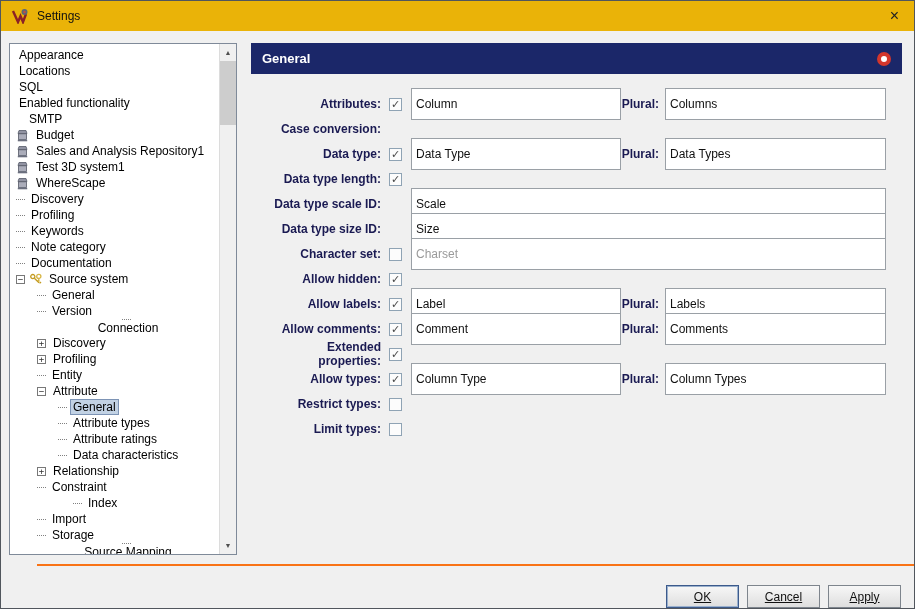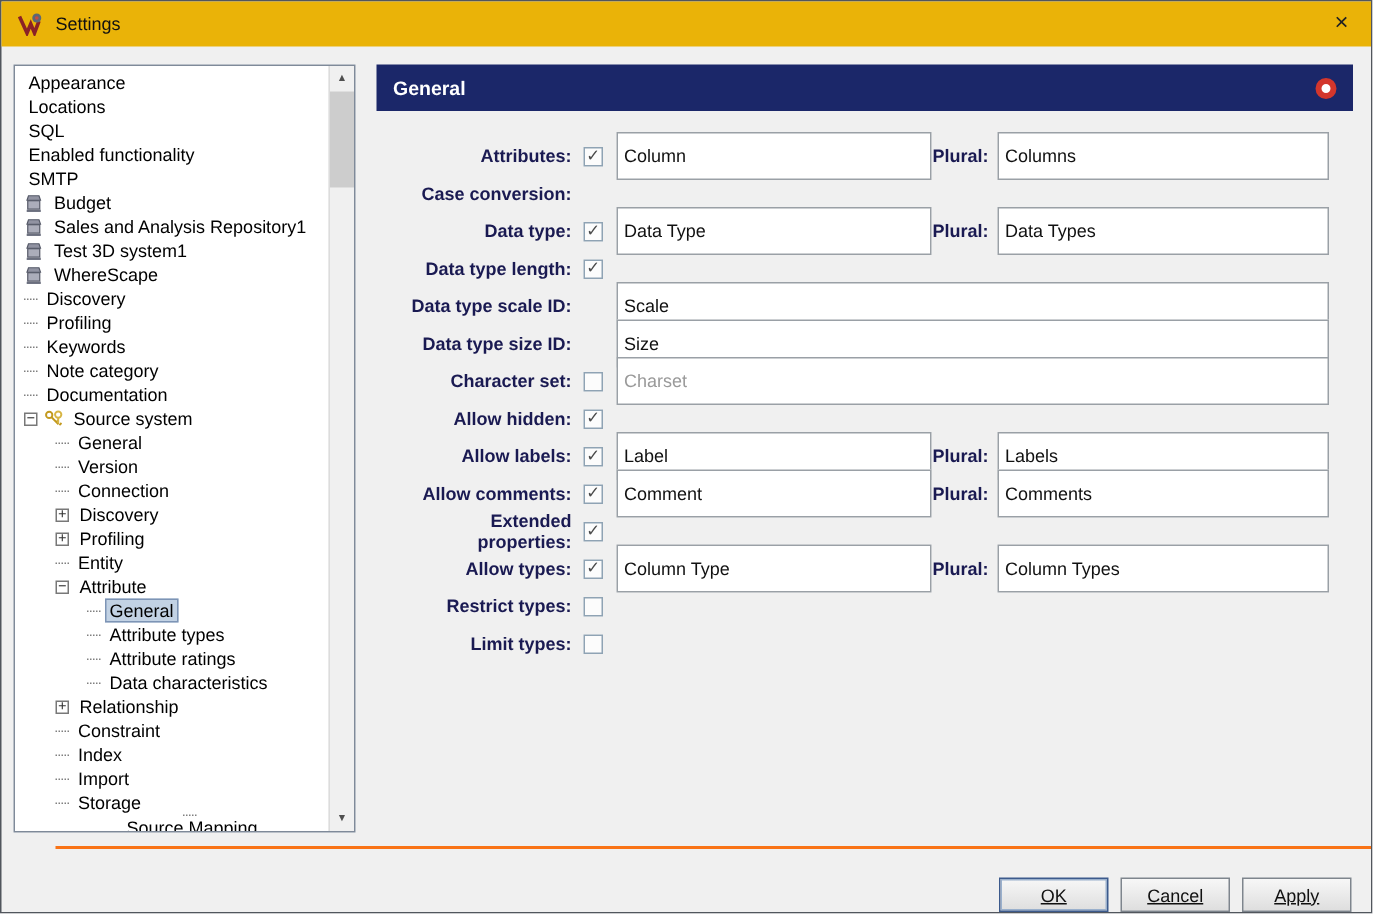--- a/index.html
+++ b/index.html
@@ -115,21 +115,21 @@
           </div>
           <div class="tree-row" style="padding-left: 6px;">
             <span class="tree-label">Locations</span>
           </div>
           <div class="tree-row" style="padding-left: 6px;">
             <span class="tree-label">SQL</span>
           </div>
           <div class="tree-row" style="padding-left: 6px;">
             <span class="tree-label">Enabled functionality</span>
           </div>
-          <div class="tree-row" style="padding-left: 6px;">
+          <div class="tree-row" style="padding-left: 16px;">
             <span class="tree-label">SMTP</span>
           </div>
           <div class="tree-row" style="padding-left: 6px;">
             <span class="tree-icon">
               <svg width="13" height="13" viewBox="0 0 13 13">
                 <path d="M3 1.5h7l1 3H2z" fill="#9193a2" stroke="#565a68" stroke-width="0.8"></path>
                 <rect x="2.5" y="4.8" width="8" height="5.6" fill="#abadba" stroke="#565a68" stroke-width="0.8"></rect>
                 <rect x="1.8" y="10.8" width="9.4" height="1.5" fill="#6b6f7e"></rect>
               </svg>
             </span>
@@ -198,21 +198,21 @@
             <span class="tree-label">Source system</span>
           </div>
           <div class="tree-row" style="padding-left: 27px;">
             <span class="dash"></span>
             <span class="tree-label">General</span>
           </div>
           <div class="tree-row" style="padding-left: 27px;">
             <span class="dash"></span>
             <span class="tree-label">Version</span>
           </div>
-          <div class="tree-row" style="padding-left: 27px;">
+          <div class="tree-row" style="padding-left: 27px; flex-direction: column;">
             <span class="dash"></span>
             <span class="tree-label">Connection</span>
           </div>
           <div class="tree-row" style="padding-left: 27px;">
             <span class="expander">+</span>
             <span class="tree-label">Discovery</span>
           </div>
           <div class="tree-row" style="padding-left: 27px;">
             <span class="expander">+</span>
             <span class="tree-label">Profiling</span>
@@ -242,21 +242,21 @@
             <span class="tree-label">Data characteristics</span>
           </div>
           <div class="tree-row" style="padding-left: 27px;">
             <span class="expander">+</span>
             <span class="tree-label">Relationship</span>
           </div>
           <div class="tree-row" style="padding-left: 27px;">
             <span class="dash"></span>
             <span class="tree-label">Constraint</span>
           </div>
-          <div class="tree-row" style="padding-left: 27px;">
+          <div class="tree-row" style="padding-left: 27px; margin-left: 36px;">
             <span class="dash"></span>
             <span class="tree-label">Index</span>
           </div>
           <div class="tree-row" style="padding-left: 27px;">
             <span class="dash"></span>
             <span class="tree-label">Import</span>
           </div>
           <div class="tree-row" style="padding-left: 27px;">
             <span class="dash"></span>
             <span class="tree-label">Storage</span>

